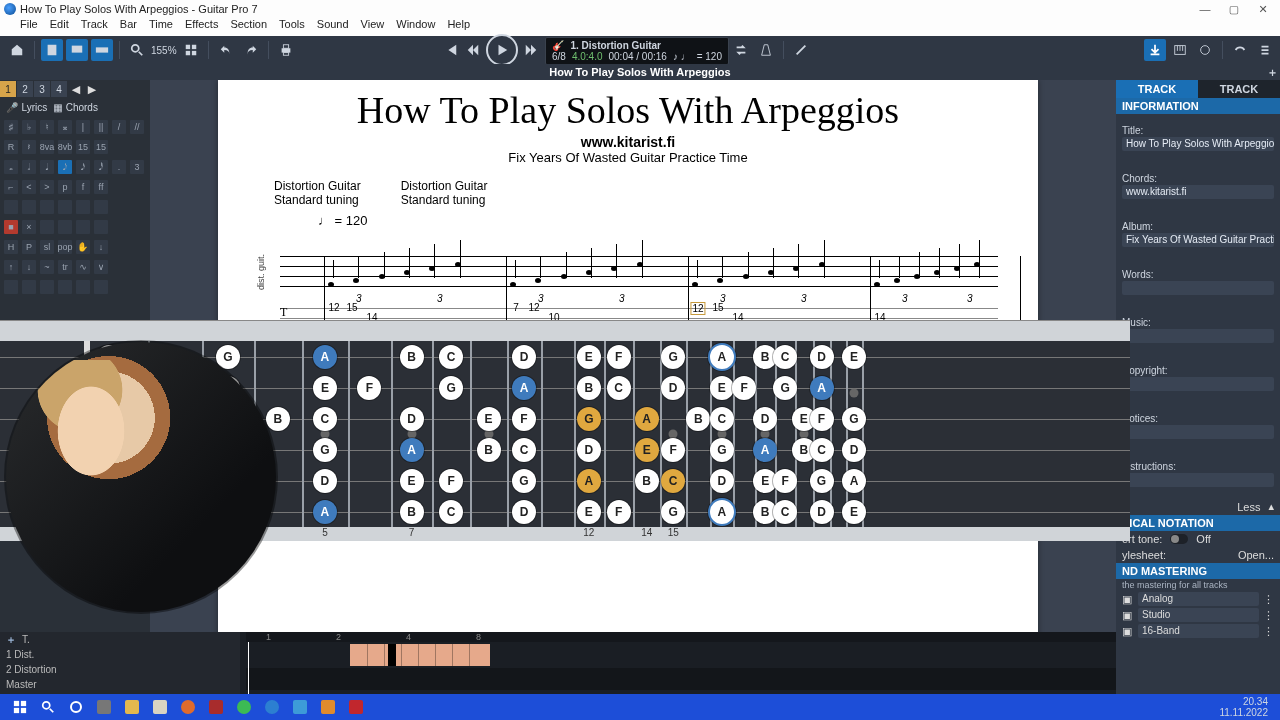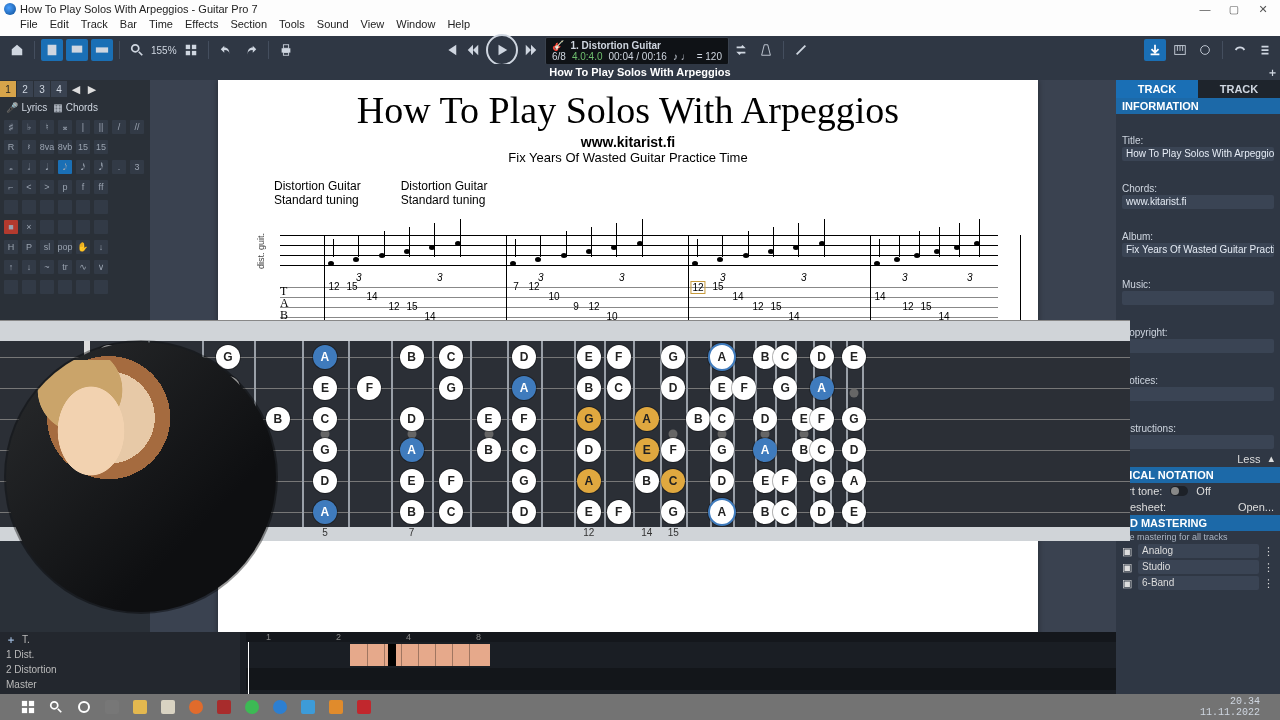--- a/index.html
+++ b/index.html
@@ -87,21 +87,21 @@
   
   .smallstaff{position:absolute;bottom:4px;left:22px;right:0;height:24px;
     background:repeating-linear-gradient(to bottom,#aaa 0 1px,transparent 1px 6px);}
   
   .rightpanel{width:164px;background:#2f3744;display:flex;flex-direction:column;font-size:11px;}
   .rightpanel .tabs{display:flex;height:18px;}
   .rightpanel .tabs div{flex:1;text-align:center;line-height:18px;font-weight:bold;
     background:#1e242c;color:#cfd6e0;}
   .rightpanel .tabs div.act{background:#1a6fb5;color:#fff;}
   .rightpanel .section{background:#1c69a8;color:#fff;font-weight:bold;padding:2px 6px;font-size:11px;}
-  .rightpanel .fld{padding:1px 6px;margin-top:20px;}
+  .rightpanel .fld{padding:11px 6px;}
   .rightpanel .fld label{display:block;font-size:10px;color:#cfd6e0;}
   .rightpanel .fld .inp{height:14px;background:#3a4454;border-radius:2px;padding:0 4px;
     line-height:14px;font-size:10px;color:#e6ecf5;margin-top:1px;white-space:nowrap;overflow:hidden;}
   .rightpanel .inline{display:flex;align-items:center;gap:8px;padding:2px 6px;}
   .rightpanel .toggle{width:18px;height:10px;background:#1d2128;border-radius:5px;position:relative;}
   .rightpanel .toggle::after{content:"";position:absolute;width:8px;height:8px;top:1px;left:1px;
     background:#888;border-radius:50%;}
   .rightpanel .fxrow{display:flex;align-items:center;padding:1px 6px;gap:4px;}
   .rightpanel .fxrow .sel{flex:1;height:14px;background:#3a4454;border-radius:2px;
     line-height:14px;padding:0 4px;font-size:10px;}
@@ -146,22 +146,22 @@
     background:radial-gradient(circle at 38% 28%,#e7c9a7 0 18%,#a56b3f 18% 24%,transparent 24%),
                linear-gradient(135deg,#2a2c2e,#0e0f11 70%);
     background-color:#1a1b1d;box-shadow:0 0 0 2px rgba(0,0,0,.4);overflow:hidden;}
   .webcam::after{content:"";position:absolute;left:30px;top:34px;width:110px;height:140px;
     background:radial-gradient(60px 80px at 55px 55px,#f2d2b0 0 55%,transparent 56%);
     border-radius:50%;}
   .webcam .hair{position:absolute;left:14px;top:18px;width:120px;height:120px;
     background:radial-gradient(70px 70px at 60px 30px,#caa46a 0 60%,transparent 61%);}
 
   
-  .taskbar{position:absolute;left:0;right:0;bottom:0;height:26px;background:#737373;
-    display:flex;align-items:center;padding:0 16px;gap:4px;font-family:Liberation Mono, monospace;}
+  .taskbar{position:absolute;left:0;right:0;bottom:0;height:26px;background:#1d4ed8;
+    display:flex;align-items:center;padding:0 8px;gap:4px;}
   .taskbar .tb{width:24px;height:20px;display:flex;align-items:center;justify-content:center;
     border-radius:2px;}
   .taskbar .tb .sq{width:14px;height:14px;background:#555;border-radius:2px;}
   .taskbar .spacer{flex:1;}
   .taskbar .clock{text-align:right;font-size:10px;line-height:11px;color:#cfd6e0;padding-right:4px;}
   svg{pointer-events:none;}
 </style>
 </head>
 <body>
 
@@ -459,20 +459,21 @@
       <div class="meta">
         <div>
           <div>Distortion Guitar</div>
           <div>Standard tuning</div>
         </div>
         <div>
           <div>Distortion Guitar</div>
           <div>Standard tuning</div>
         </div>
       </div>
+      <div class="tempo">♩ = 120</div>
 
       <div class="system" id="system">
         <div class="labelSide">dist. guit.</div>
         <div class="stafflines"></div>
         <div class="tablines"></div>
         <div class="labelTAB">
             <span>T</span>
             <span>A</span>
             <span>B</span>
           </div>
@@ -591,20 +592,24 @@
       </div>
     <div class="fld">
         <label>Chords:</label>
       <div class="inp">www.kitarist.fi</div>
       </div>
     <div class="fld">
         <label>Album:</label>
       <div class="inp">Fix Years Of Wasted Guitar Practice Time</div>
       </div>
     <div class="fld">
+        <label>Words:</label>
+      <div class="inp"></div>
+      </div>
+    <div class="fld">
         <label>Music:</label>
       <div class="inp"></div>
       </div>
     <div class="fld">
         <label>Copyright:</label>
       <div class="inp"></div>
       </div>
     <div class="fld">
         <label>Notices:</label>
       <div class="inp"></div>
@@ -635,21 +640,21 @@
           <div class="sel">Analog</div>
           <span>⋮</span>
         </div>
         <div class="fxrow">
           <span class="ico">▣</span>
           <div class="sel">Studio</div>
           <span>⋮</span>
         </div>
         <div class="fxrow">
           <span class="ico">▣</span>
-          <div class="sel">6-Band</div>
+          <div class="sel">16-Band</div>
           <span>⋮</span>
         </div>
       </div>
   </div>
 </div>
 
 <div class="fretboard-wrap">
   <div class="fretboard" id="fretboard">
       <div class="string" style="top: 15.5px;"></div>
       <div class="string" style="top: 46.5px;"></div>

